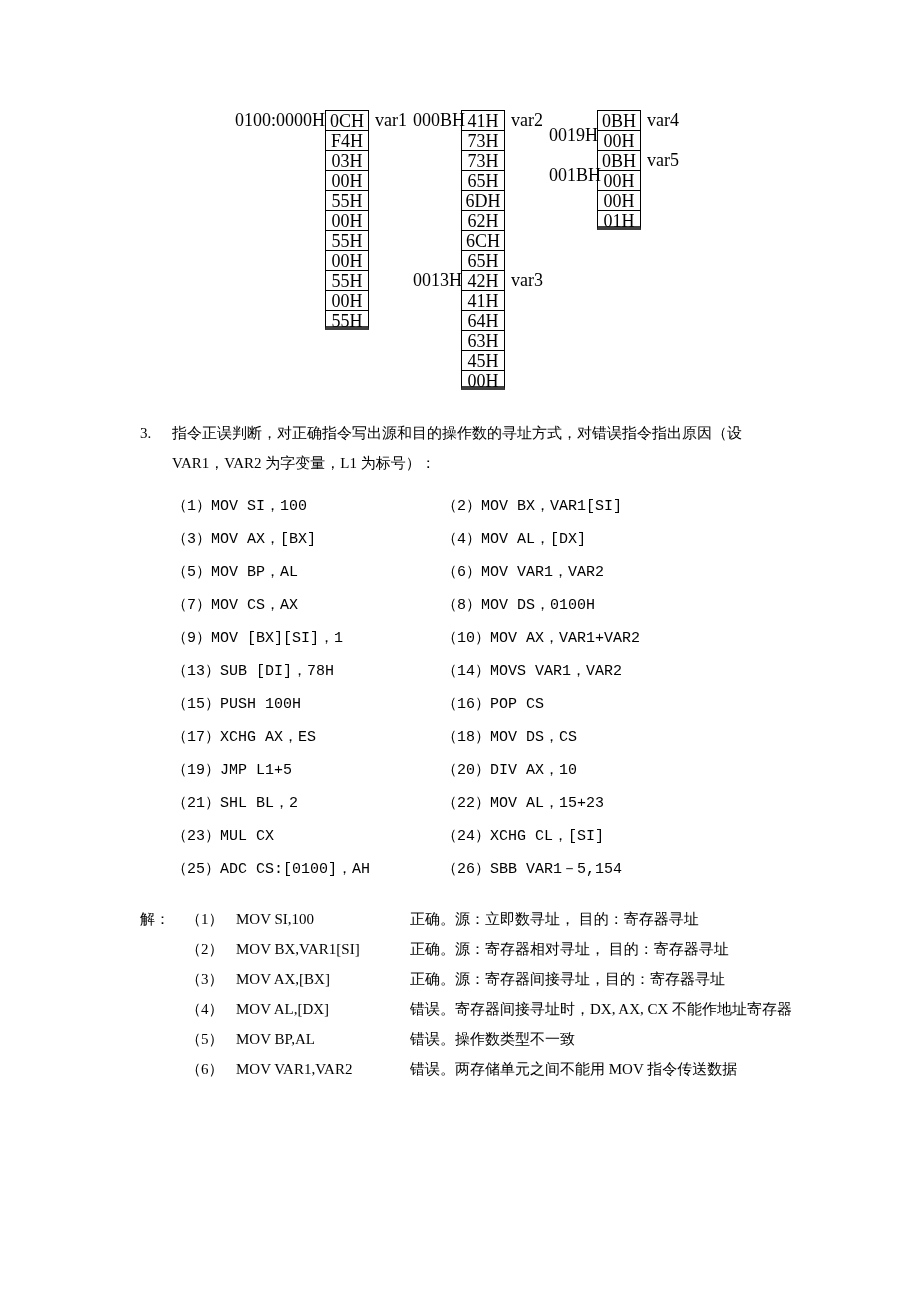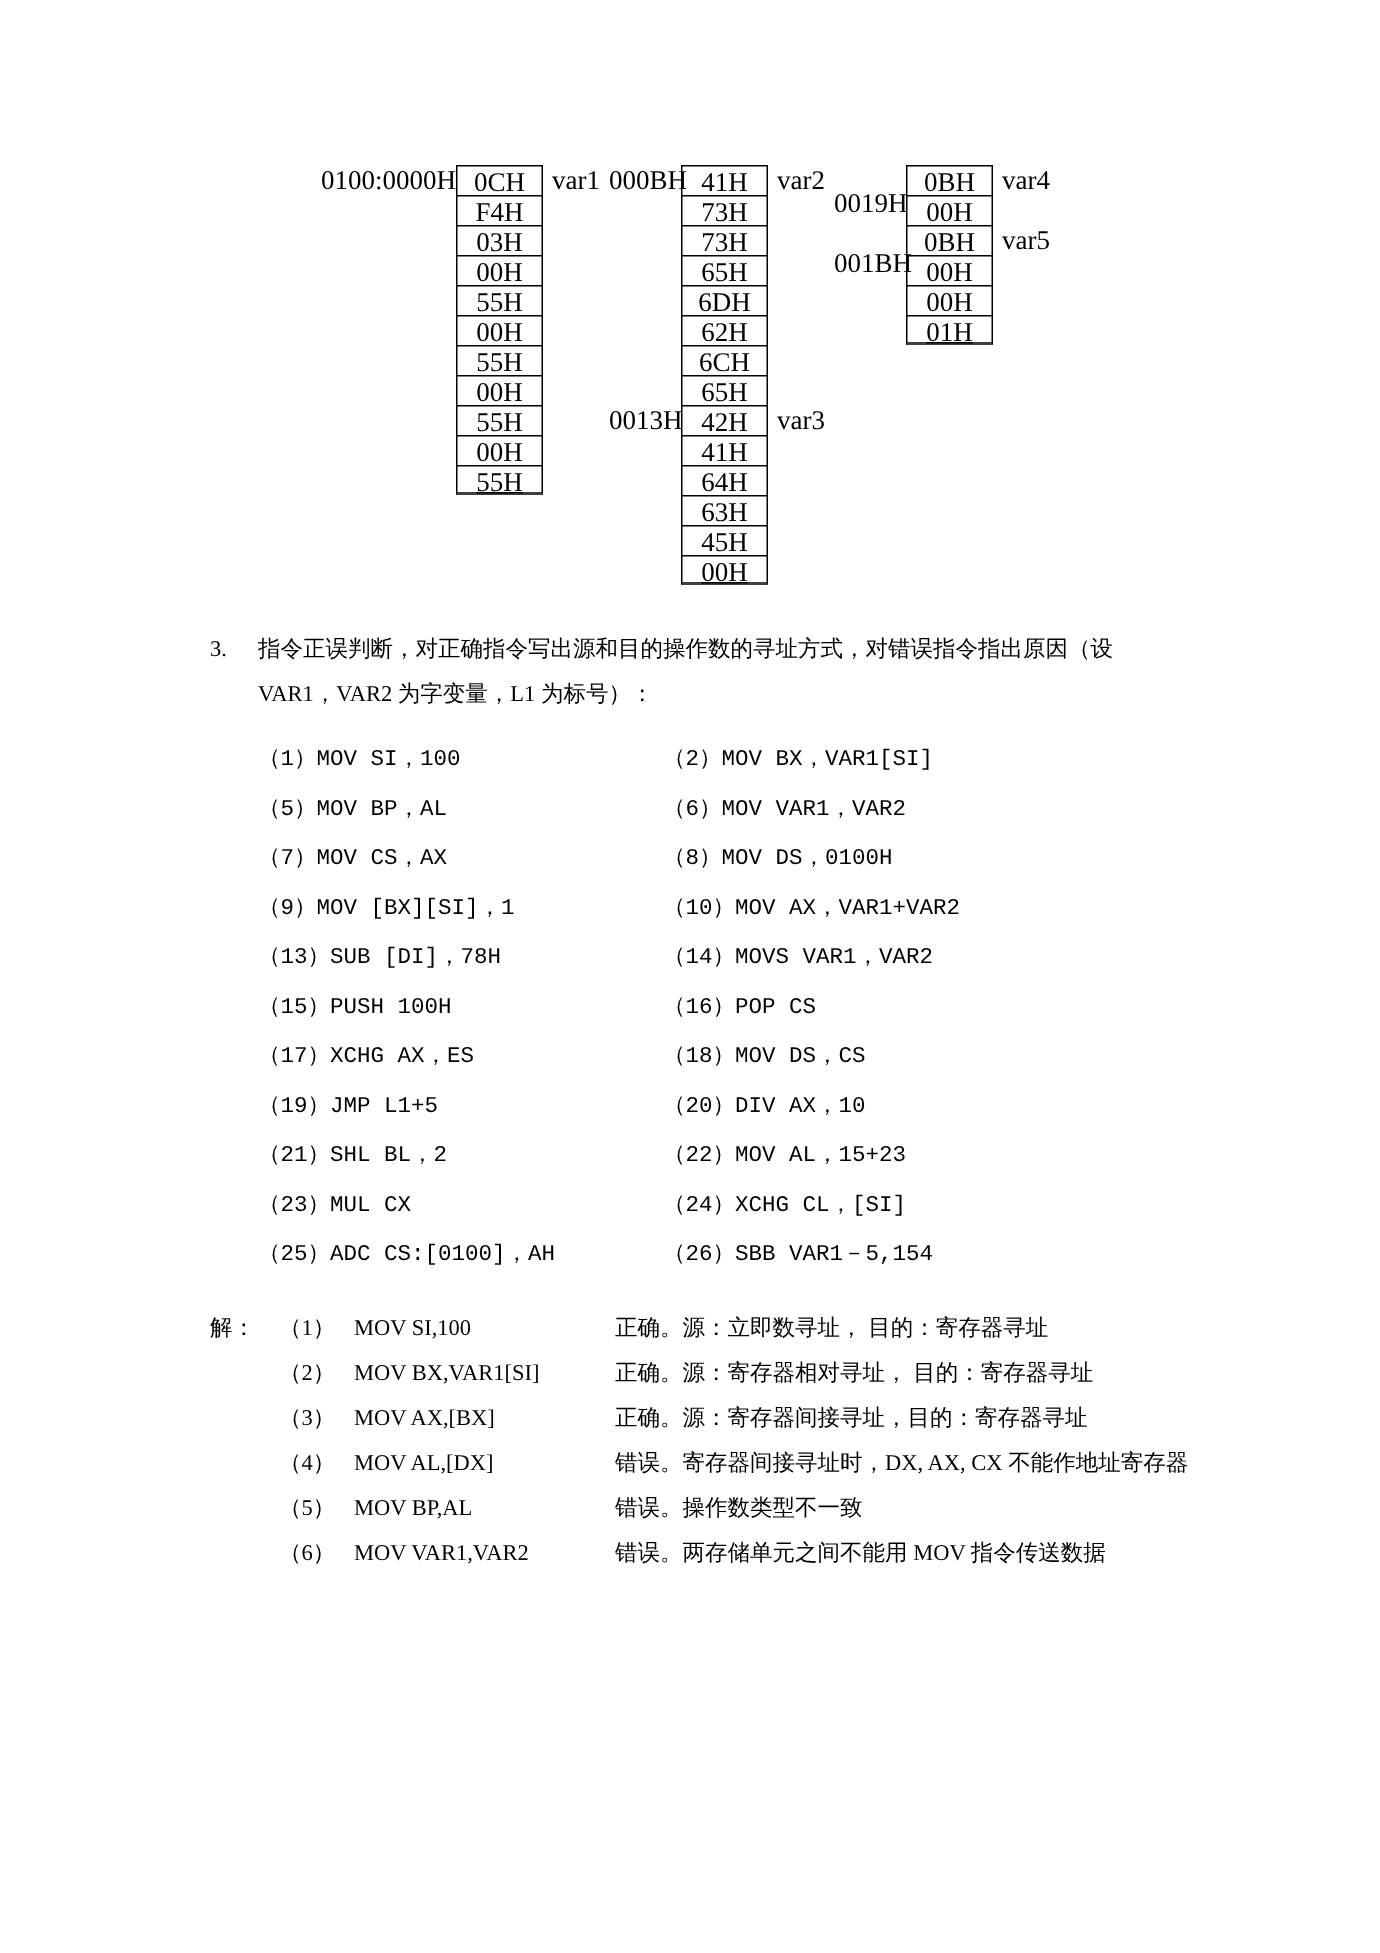--- a/index.html
+++ b/index.html
@@ -23,31 +23,30 @@
     display: flex;
     align-items: flex-start;
     font-family: "Times New Roman", serif;
     font-size: 18px;
   }
   .mem-col {
     display: flex;
     flex-direction: column;
   }
   .cell {
-    width: 58px;
+    width: 44px;
     height: 20px;
     border: 1px solid #000;
     border-bottom: none;
     text-align: center;
     line-height: 20px;
     box-sizing: border-box;
   }
   .cell:last-child {
-    border-bottom: 2px solid #404040;
-    text-decoration: underline;
+    border-bottom: 4px solid #404040;
   }
   .stack-label-col {
     display: flex;
     flex-direction: column;
   }
   .lbl-row { height: 20px; line-height: 20px; }
   .question-block {
     margin-left: 80px;
     margin-right: 40px;
   }
@@ -187,20 +186,24 @@
         <span>指令正误判断，对正确指令写出源和目的操作数的寻址方式，对错误指令指出原因（设</span><br>
         <span>VAR1，VAR2 为字变量，L1 为标号）：</span>
       </div>
     </div>
     <div class="q-list" id="q-list">
         <div class="q-row">
           <div class="q-left">（1）MOV SI，100</div>
           <div class="q-right">（2）MOV BX，VAR1[SI]</div>
         </div>
         <div class="q-row">
+          <div class="q-left">（3）MOV AX，[BX]</div>
+          <div class="q-right">（4）MOV AL，[DX]</div>
+        </div>
+        <div class="q-row">
           <div class="q-left">（5）MOV BP，AL</div>
           <div class="q-right">（6）MOV VAR1，VAR2</div>
         </div>
         <div class="q-row">
           <div class="q-left">（7）MOV CS，AX</div>
           <div class="q-right">（8）MOV DS，0100H</div>
         </div>
         <div class="q-row">
           <div class="q-left">（9）MOV [BX][SI]，1</div>
           <div class="q-right">（10）MOV AX，VAR1+VAR2</div>

